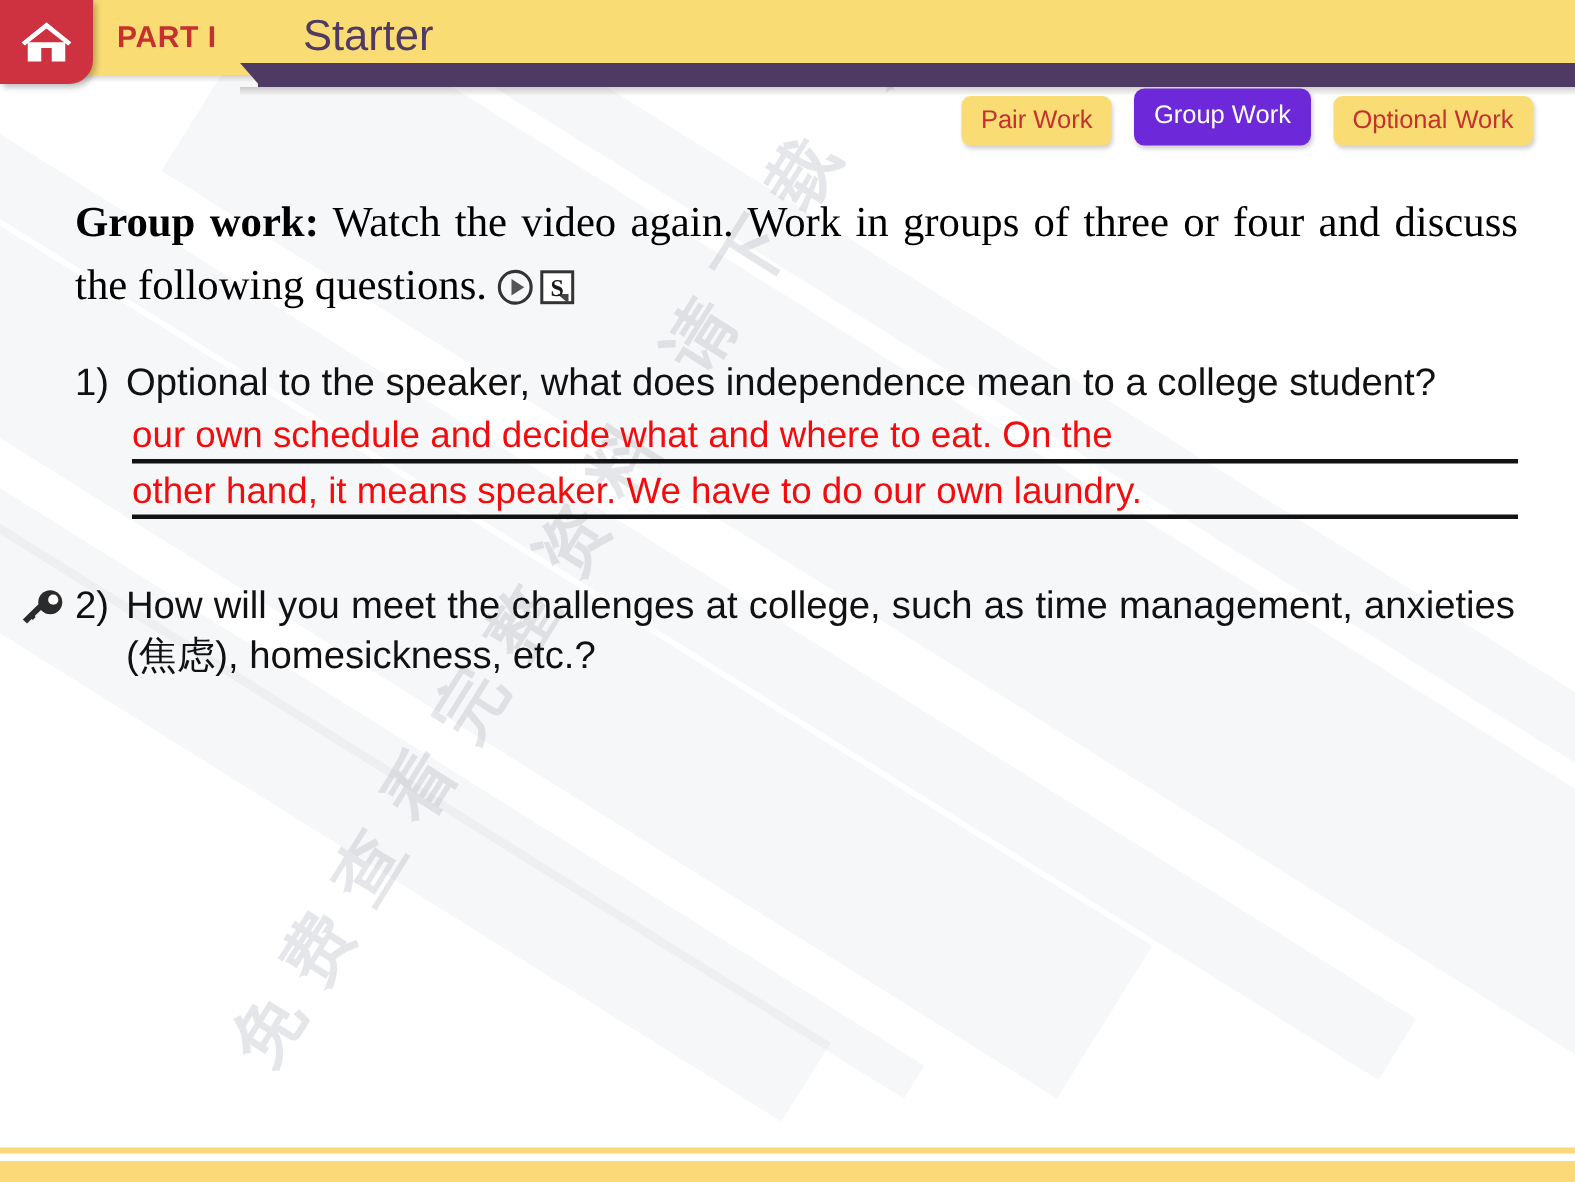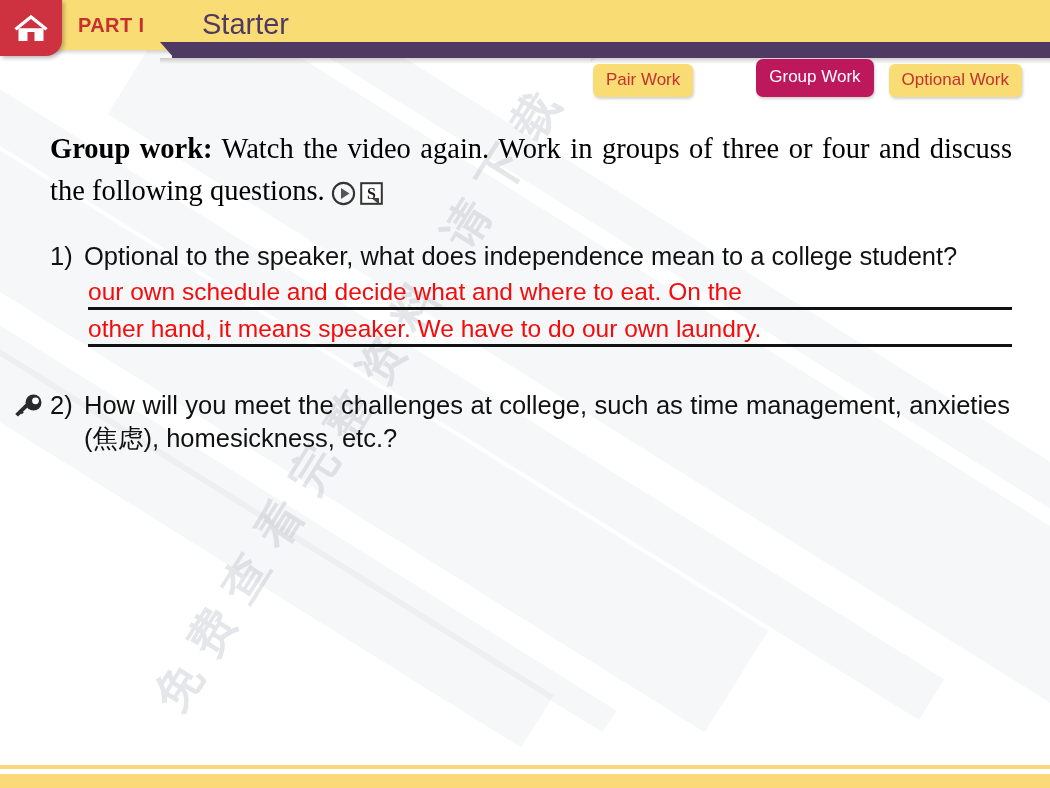--- a/index.html
+++ b/index.html
@@ -138,26 +138,25 @@
     font-family: "Liberation Sans", sans-serif;
     padding: 6px 13px 7px 13px;
     white-space: nowrap;
     box-shadow: 1px 2px 3px rgba(0,0,0,0.18);
   }
   .tab-inactive {
     background: #fadc74;
     color: #c4312f;
   }
   .tab-active {
-    background: #be185d;
+    background: #6d28d9;
     color: #ffffff;
     padding: 8px 13px 10px 13px;
     margin-top: -5px;
     border-radius: 7px;
-    margin-left: 48px;
   }
 
   
   .content {
     position: absolute;
     top: 118px;
     left: 0;
     width: 1050px;
     z-index: 4;
   }

